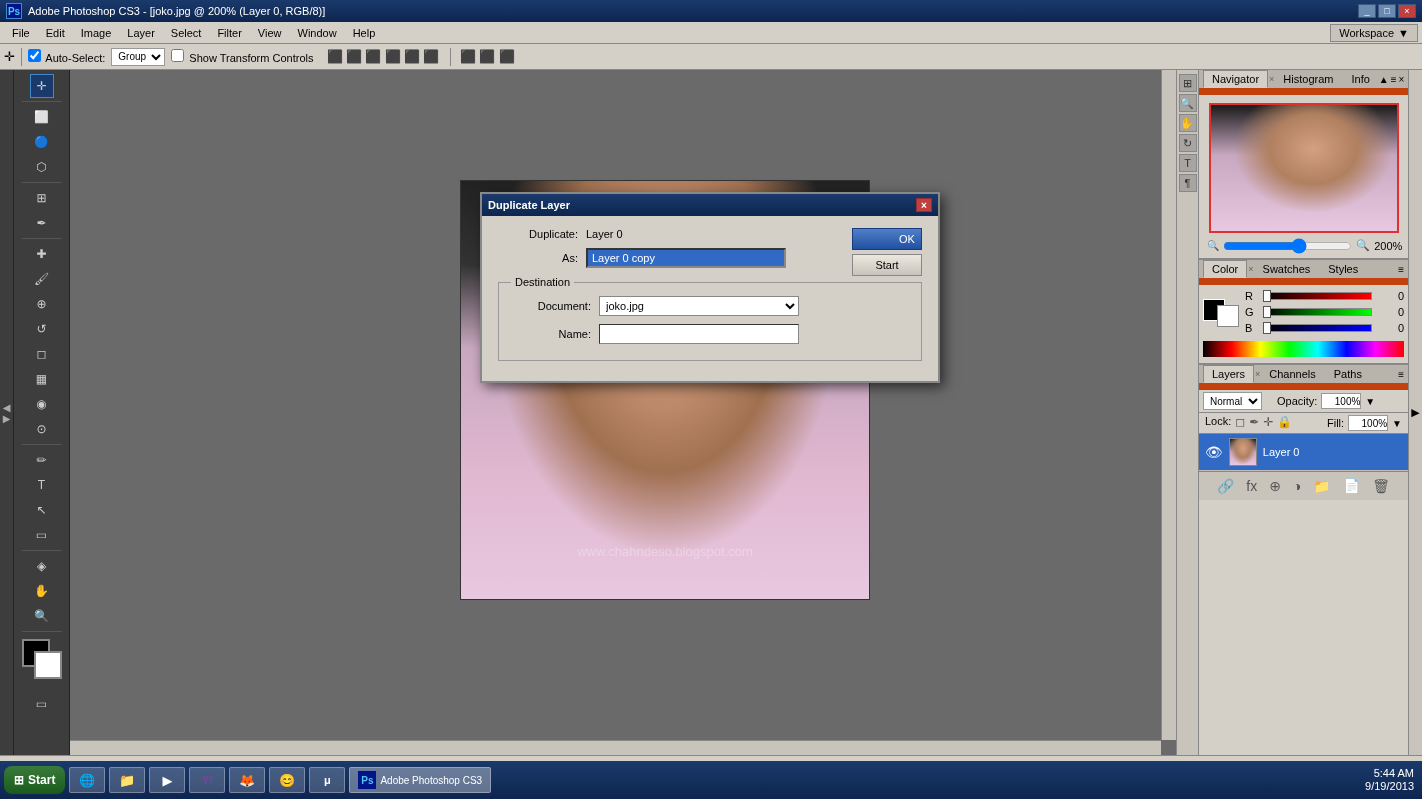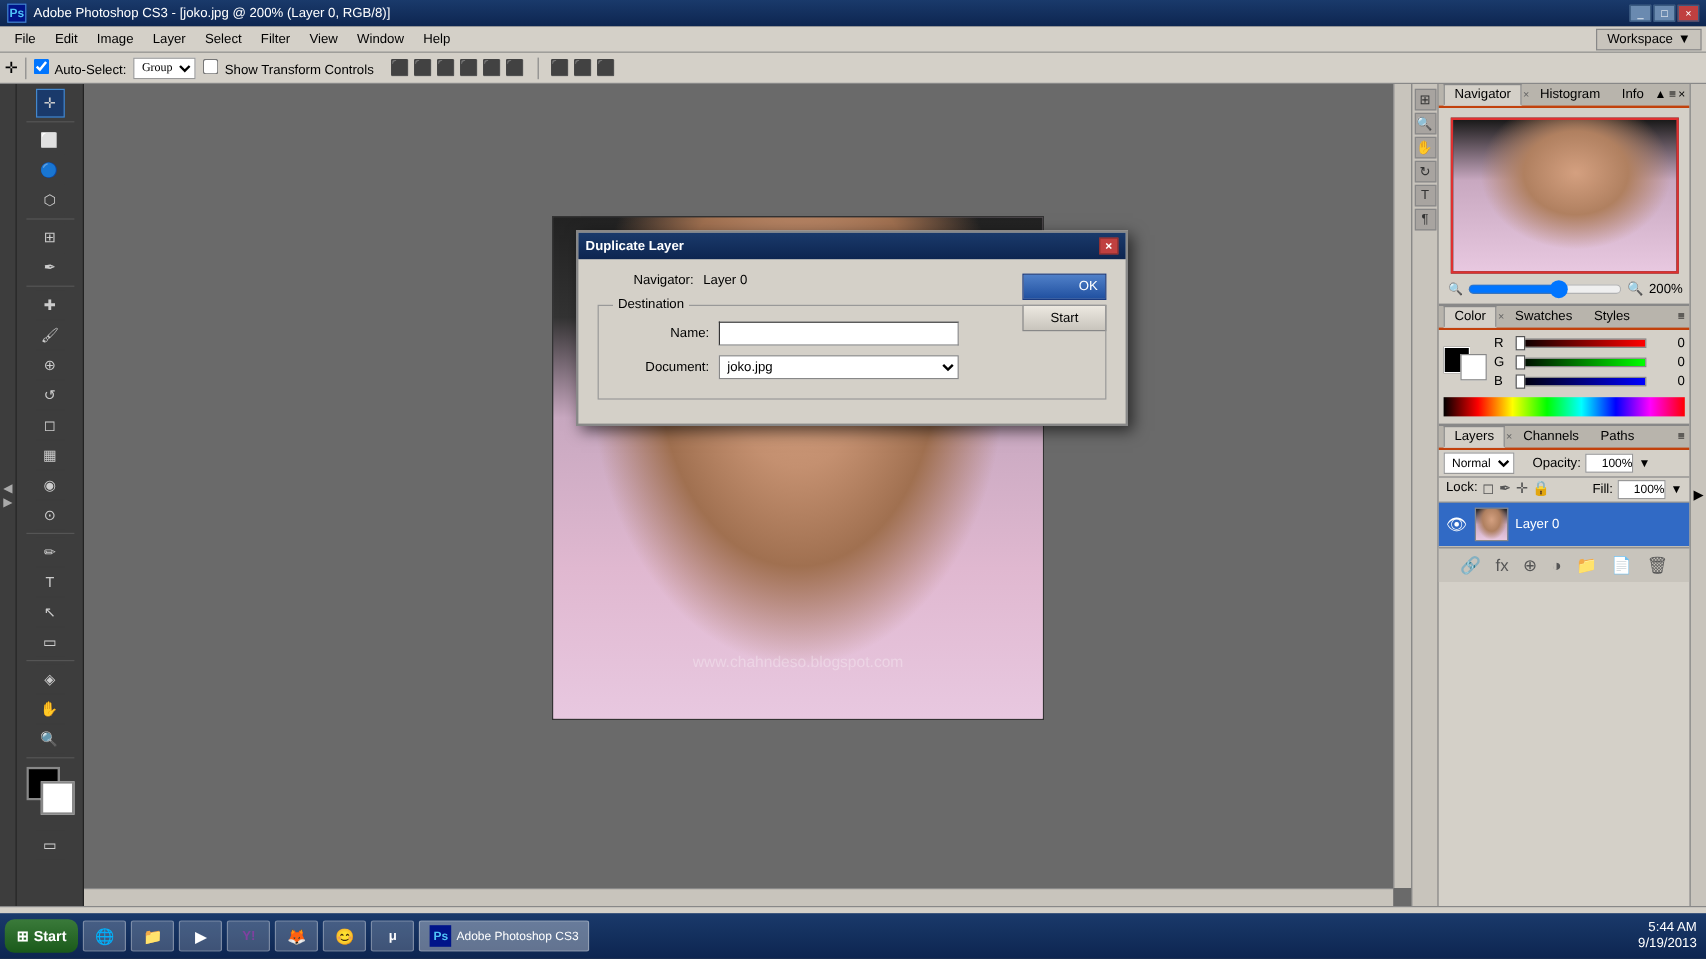--- a/index.html
+++ b/index.html
@@ -37,21 +37,21 @@
     #options-bar {
       background: #d4d0c8;
       height: 26px;
       display: flex;
       align-items: center;
       padding: 0 4px;
       gap: 6px;
       border-bottom: 1px solid #888;
     }
     #options-bar label { font-size: 11px; }
-    #options-bar select { font-size: 10px; height: 18px; border: 1px solid #999; background: #fff; padding: 0 2px; font-family: Liberation Serif, serif; }
+    #options-bar select { font-size: 10px; height: 18px; border: 1px solid #999; background: #fff; padding: 0 2px; }
     #options-bar input[type=checkbox] { margin-right: 2px; }
 
     
     #main-layout {
       display: flex;
       height: calc(799px - 22px - 22px - 26px - 22px - 22px);
     }
 
     
     #left-toolbar {
@@ -524,21 +524,21 @@
       border: 1px solid #555;
       top: 50%;
       transform: translateY(-50%);
       pointer-events: none;
     }
 
     .swatches-panel-tabs {
       display: flex;
       align-items: center;
       background: #b8b4ac;
-      border-bottom: 2px solid #c2410c;
+      border-bottom: 7px solid #c2410c;
       padding: 0 4px;
     }
     .spt { padding: 2px 8px; font-size: 11px; cursor: pointer; border: 1px solid transparent; }
     .spt.active { background: #d4d0c8; border-color: #888; border-bottom-color: #d4d0c8; }
     .spt-x { font-size: 9px; cursor: pointer; color: #666; margin-left: 1px; }
   </style>
 </head>
 <body>
 
 <div id="title-bar">
@@ -851,37 +851,41 @@
       <span>Duplicate Layer</span>
       <div id="dup-dialog-close">×</div>
     </div>
     <div id="dup-dialog-body" style="position:relative;">
       <div class="dialog-buttons">
         <button class="dialog-btn primary">OK</button>
         <button class="dialog-btn">Start</button>
       </div>
 
       <div class="dialog-row">
-        <span class="dialog-label">Navigator:</span>
+        <span class="dialog-label">Duplicate:</span>
         <span class="dialog-value">Layer 0</span>
       </div>
 
+      <div class="dialog-row">
+        <span class="dialog-label">As:</span>
+        <input type="text" class="dialog-input" value="Layer 0 copy" style="">
+      </div>
 
       <fieldset class="dialog-fieldset">
         <legend>Destination</legend>
-        <div class="dialog-row">
-          <span class="dialog-label">Name:</span>
-          <input type="text" class="dialog-name-input" style="">
-        </div>
         <div class="dialog-row">
           <span class="dialog-label">Document:</span>
           <select class="dialog-select">
             <option>joko.jpg</option>
           </select>
         </div>
+        <div class="dialog-row">
+          <span class="dialog-label">Name:</span>
+          <input type="text" class="dialog-name-input" style="">
+        </div>
       </fieldset>
     </div>
   </div>
 </div>
 
 <div id="taskbar">
   <div class="taskbar-start">
     <span>⊞</span>
     <span>Start</span>
   </div>

